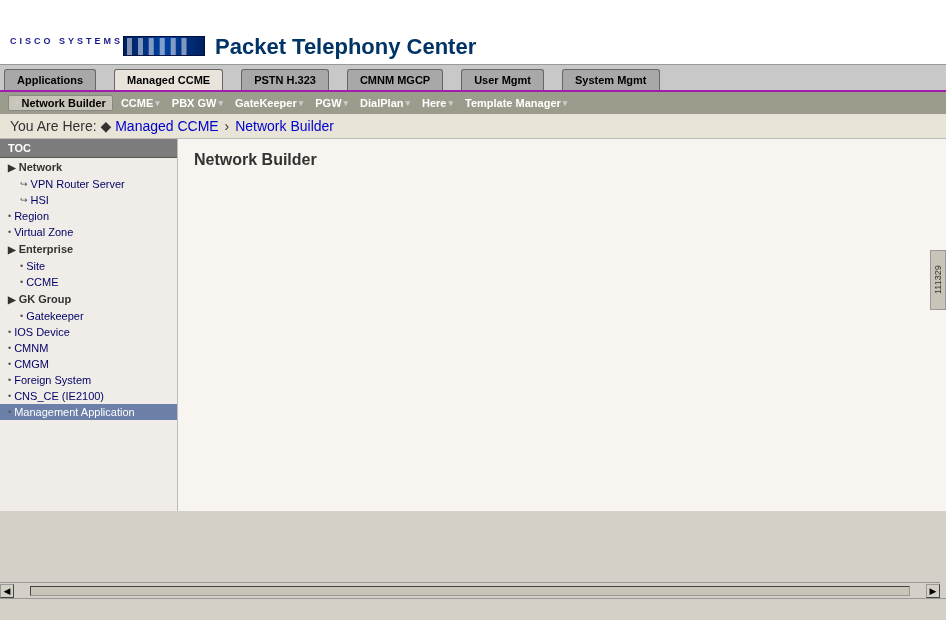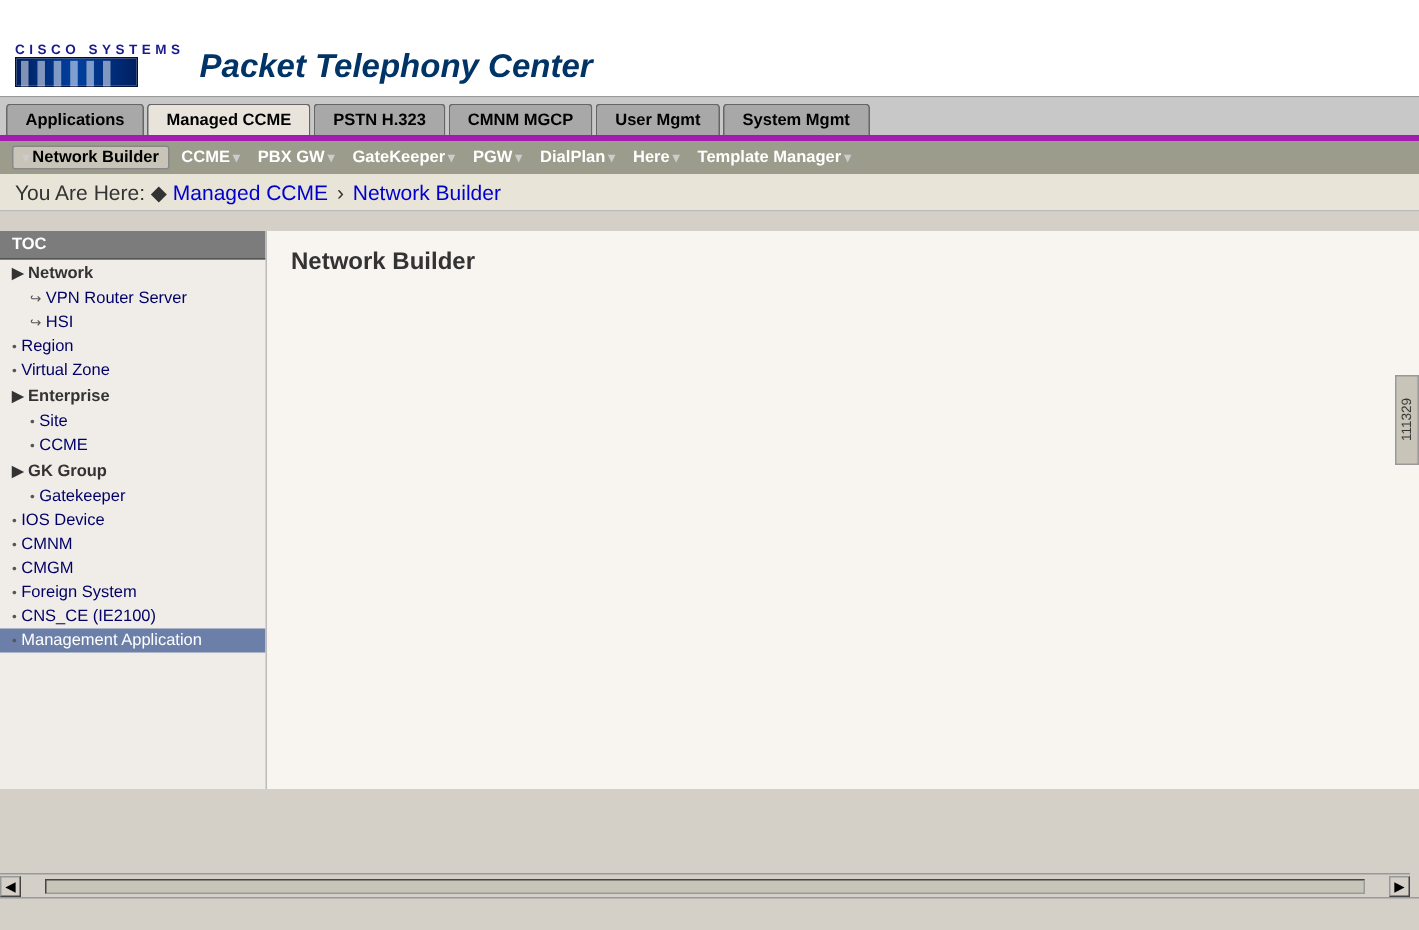--- a/index.html
+++ b/index.html
@@ -15,43 +15,43 @@
       justify-content: space-between;
       height: 65px;
     }
     #logo-area {
       display: flex;
       flex-direction: column;
       align-items: flex-start;
     }
     #cisco-logo {
       display: flex;
-      flex-direction: column;
+      flex-direction: row;
       margin-bottom: 2px;
     }
     #header-right {
       display: flex;
       align-items: flex-start;
       font-size: 11px;
       color: #333;
       padding-bottom: 8px;
     }
     #header-right a {
       color: #000066;
       text-decoration: none;
     }
 
     
     #tab-nav {
       background: #c8c8c8;
       padding: 4px 4px 0 4px;
       display: flex;
       align-items: flex-end;
-      gap: 2px;
-      border-bottom: 4px solid #a21caf;
+      gap: 18px;
+      border-bottom: 2px solid #a21caf;
     }
     .tab-btn {
       padding: 4px 12px;
       font-size: 11px;
       font-weight: bold;
       color: #000;
       background: #a8a8a8;
       border: 1px solid #666;
       border-bottom: none;
       cursor: pointer;
@@ -240,21 +240,21 @@
 <div id="header">
   <div style="display:flex; align-items:center; gap: 10px; padding-bottom: 4px;">
     <div id="logo-area">
       <div id="cisco-logo">
         <span style="font-size:9px; font-weight:bold; color:#1a1a8c; letter-spacing:3px;">CISCO SYSTEMS</span>
         <div style="width:82px; height:20px; background:linear-gradient(to right, #002060, #0040a0, #002060); border:1px solid #001040; display:flex; align-items:center; padding:0 3px;">
           <span style="color:rgba(255,255,255,0.5); font-size:14px; letter-spacing:1px;">▌▌▌▌▌▌</span>
         </div>
       </div>
     </div>
-    <div style="font-size:22px; font-weight:bold; color:#003366; font-style:italic;">Packet Telephony Center</div>
+    <div style="font-size:22px; font-weight:bold; color:#003366; ">Packet Telephony Center</div>
   </div>
 </div>
 
 <div id="tab-nav">
   <a class="tab-btn" href="#">Applications</a>
   <a class="tab-btn active" href="#">Managed CCME</a>
   <a class="tab-btn" href="#">PSTN H.323</a>
   <a class="tab-btn" href="#">CMNM MGCP</a>
   <a class="tab-btn" href="#">User Mgmt</a>
   <a class="tab-btn" href="#">System Mgmt</a>
@@ -296,21 +296,21 @@
 </div>
 
 <div id="breadcrumb">
   <span>You Are Here:</span>
   <span> ◆ </span>
   <a href="#">Managed CCME</a>
   <span class="separator"> › </span>
   <a href="#">Network Builder</a>
 </div>
 
-<div id="main-content" style="display:flex; height:372px;margin-top:13px;">
+<div id="main-content" style="display:flex; height:372px;">
 
   <div id="toc-sidebar">
     <div id="toc-header">TOC</div>
 
     <div class="toc-section">
       <span style="font-size:10px;">▶</span>
       <span>Network</span>
     </div>
     <div class="toc-item toc-indent">
       <span class="bullet">↪</span>

